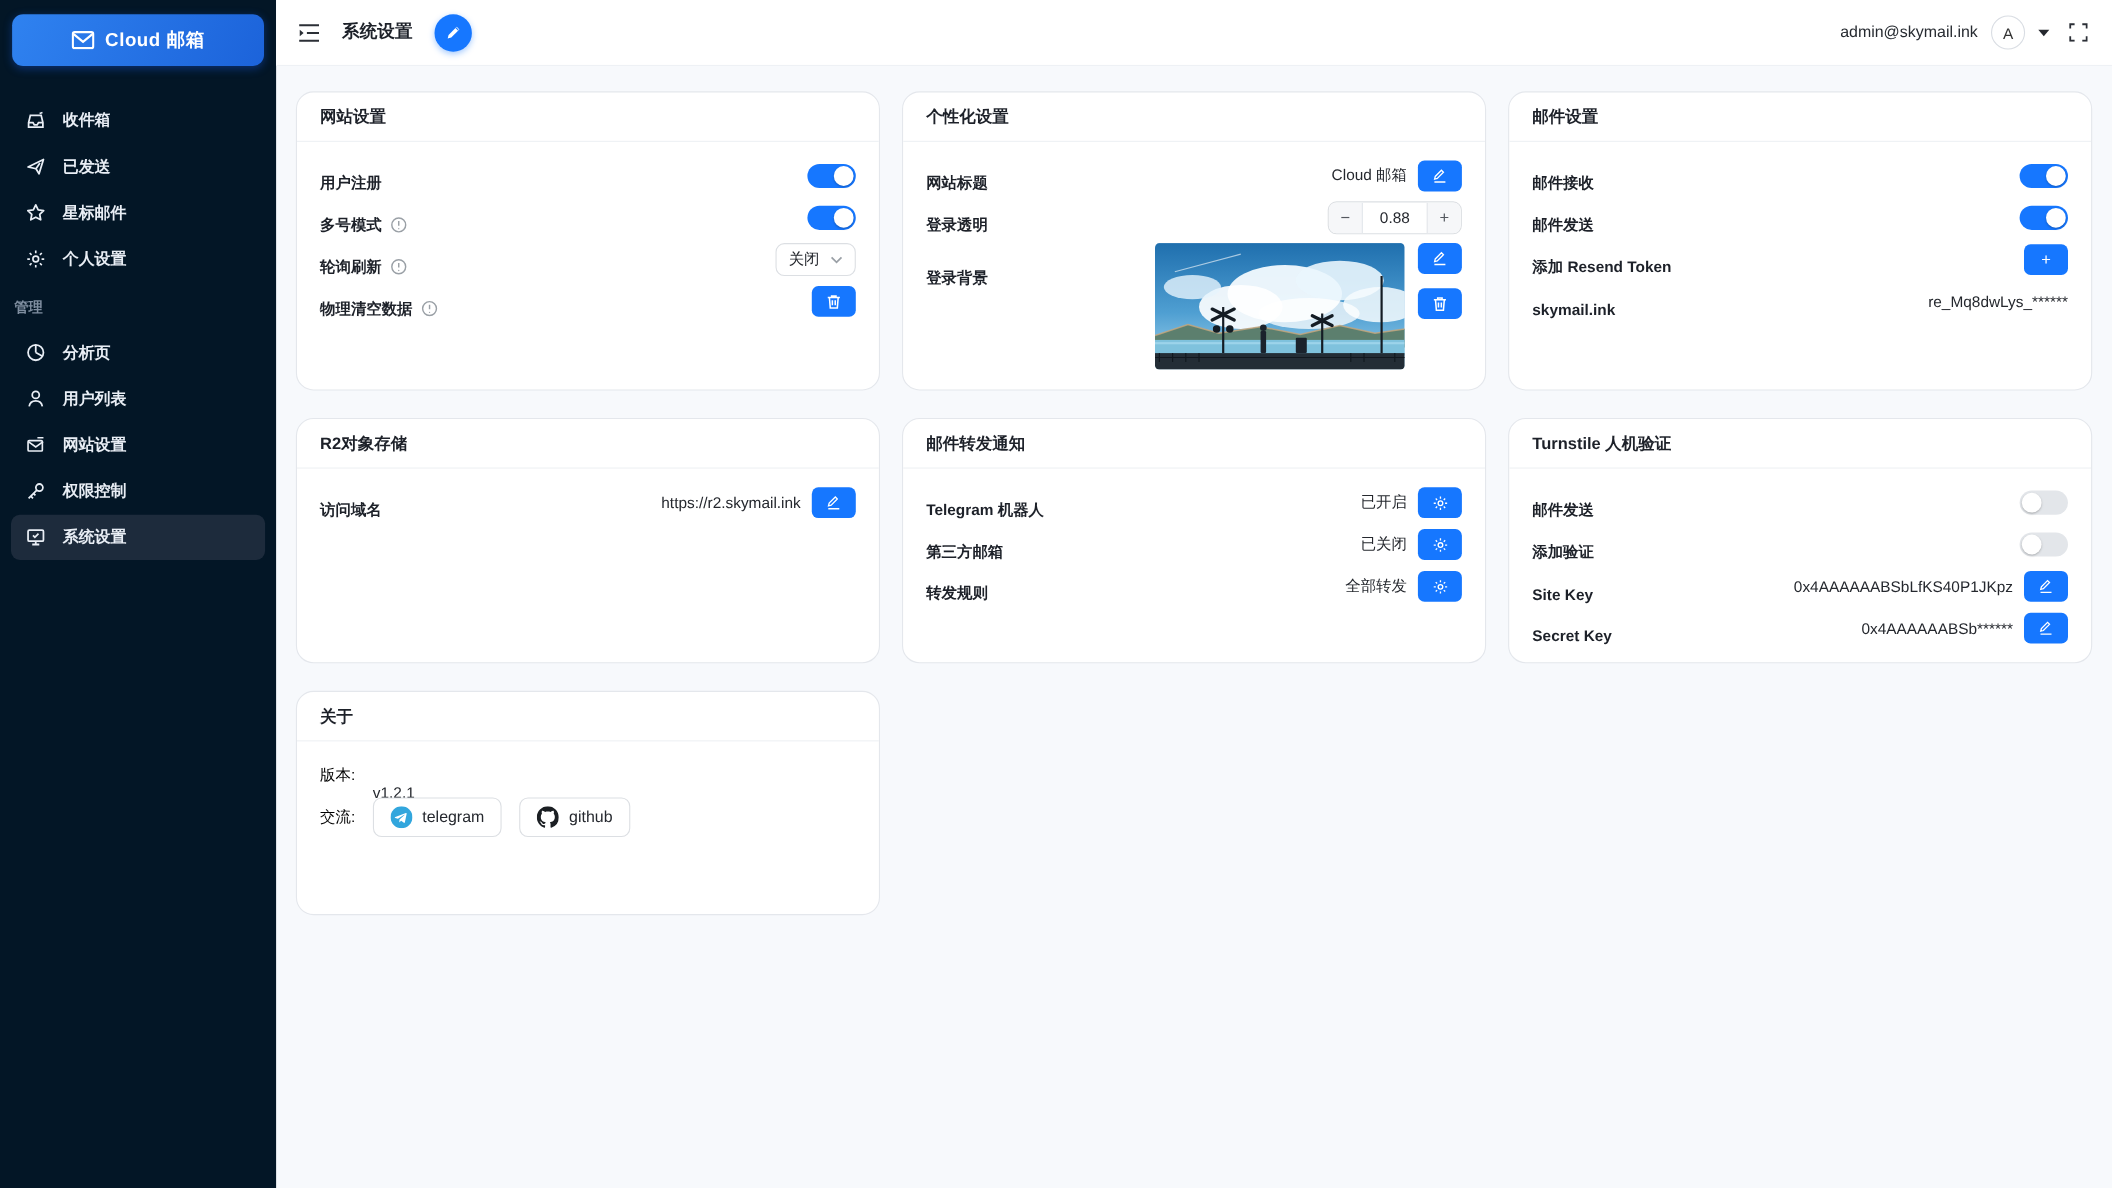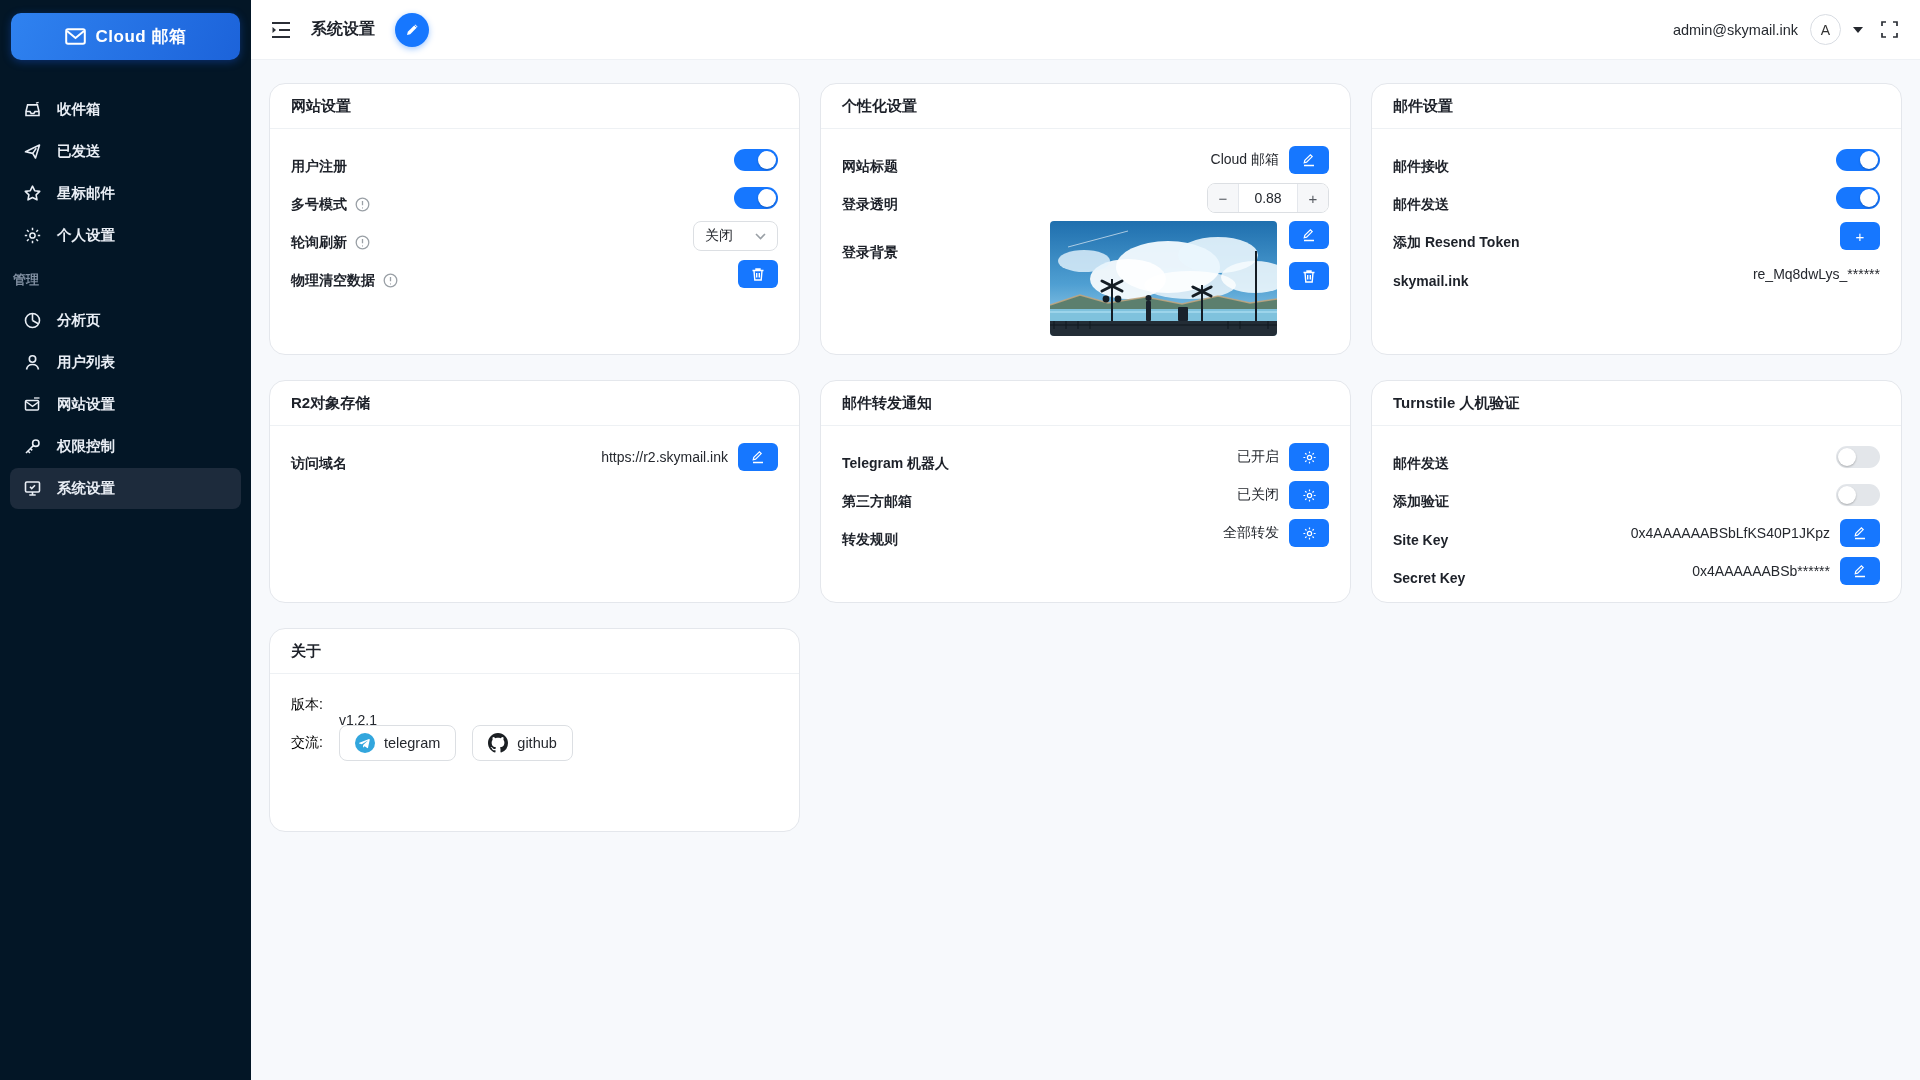--- a/index.html
+++ b/index.html
@@ -58,21 +58,21 @@
   .toggle::after { content:""; position:absolute; top:2px; left:2px; width:18px; height:18px;
     border-radius:50%; background:#fff; box-shadow:0 1px 2px rgba(0,0,0,.25); transition:.2s; }
   .toggle.on { background:#1677ff; }
   .toggle.on::after { left:24px; }
 
   
   .blue-btn { min-width:40px; height:28px; padding:0 10px; border:none; border-radius:6px; background:#1677ff;
     color:#fff; display:flex; align-items:center; justify-content:center; cursor:pointer; font-size:15px; }
 
   
-  .select { display:flex; align-items:center; gap:22px; height:30px; padding:0 11px;
+  .select { display:flex; align-items:center; gap:10px; height:30px; padding:0 11px;
     border:1px solid #dcdfe3; border-radius:8px; background:#fff; font-size:14px; color:#25282e; cursor:pointer; }
 
   
   .stepper { display:flex; align-items:stretch; height:30px; border:1px solid #dcdfe3; border-radius:8px; overflow:hidden; background:#fff; }
   .stepper .st-btn { width:31px; display:flex; align-items:center; justify-content:center;
     background:#f6f7f9; color:#54585f; font-size:15px; cursor:pointer; }
   .stepper .st-btn.minus { border-right:1px solid #e4e7ec; }
   .stepper .st-btn.plus { border-left:1px solid #e4e7ec; }
   .stepper .st-value { width:58px; display:flex; align-items:center; justify-content:center; font-size:14px; color:#25282e; }
 

